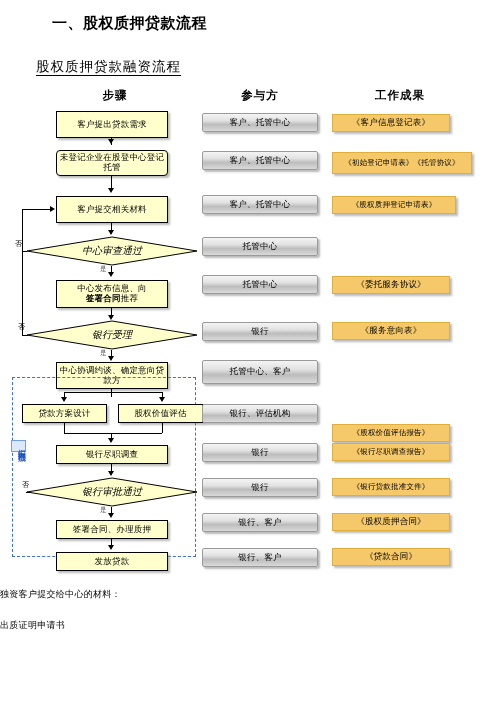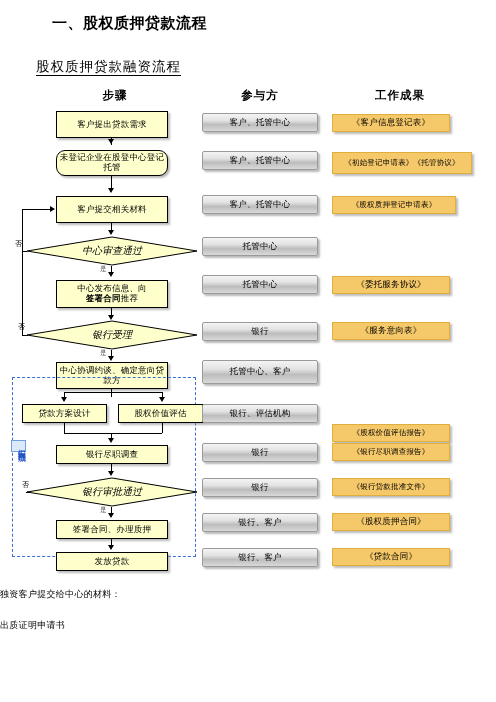--- a/index.html
+++ b/index.html
@@ -35,21 +35,21 @@
     display:flex;align-items:center;justify-content:center;
     text-align:center;line-height:1.12;
     font-size:8.5px;letter-spacing:.2px;
     box-shadow:2px 2px 2px rgba(130,130,130,.55);
   }
   
   .step{
     background:#ffffcc;border:1px solid #000;
     left:56px;width:112px;
   }
-  .step.round{border-radius:9px;background:#ffffcc;}
+  .step.round{border-radius:4px;background:#ffffcc;}
   .step b{font-weight:bold;}
   .dec-wrap{position:absolute;}
   .dec-shape{
     width:100%;height:100%;
   }
   .dec-label{
     position:absolute;inset:0;display:flex;align-items:center;
     justify-content:center;font-size:10px;font-style:italic;
   }
 

